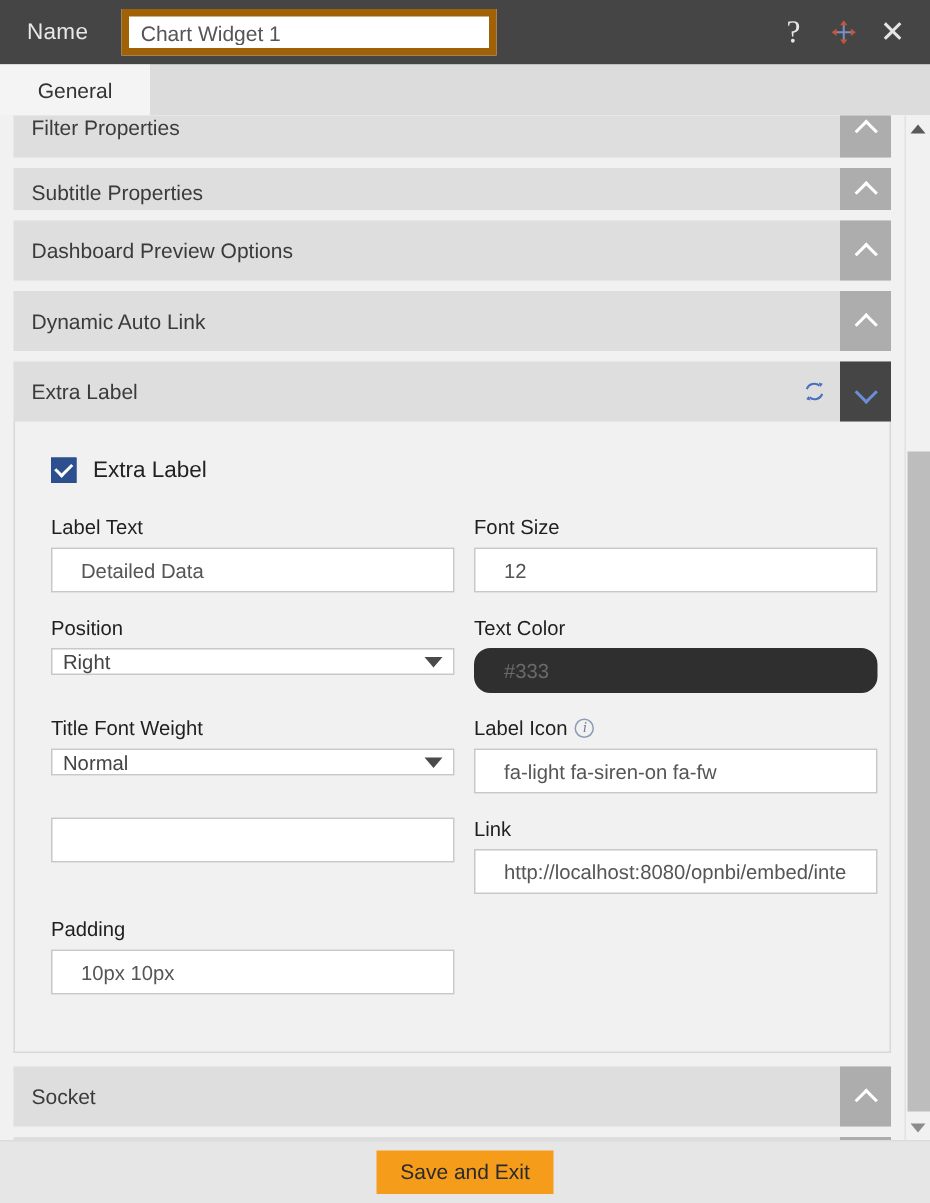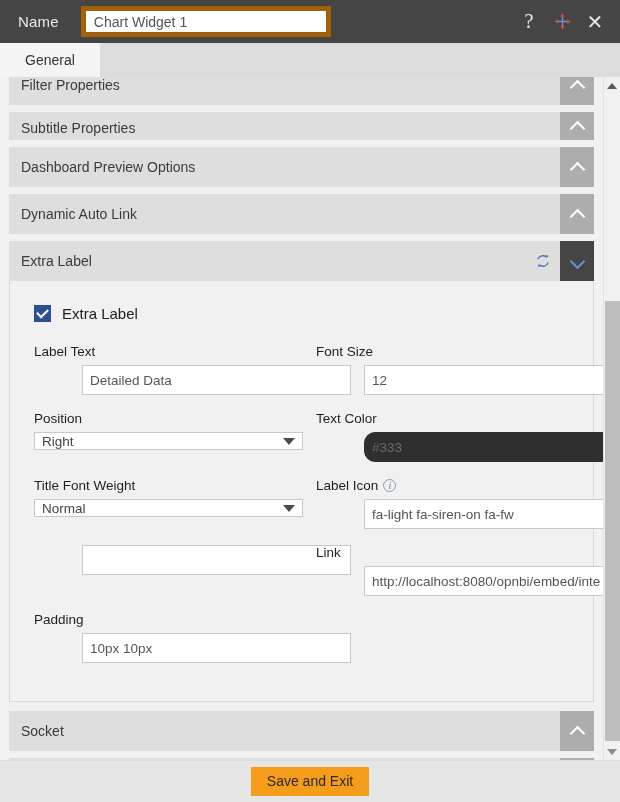--- a/index.html
+++ b/index.html
@@ -104,22 +104,22 @@
   }
   .info-icon {
     width: 13px; height: 13px; border-radius: 50%; border: 1px solid #8d9bb5;
     color: #6f7f9c; font-size: 10px; line-height: 11px; text-align: center;
     font-family: "Liberation Serif", serif; font-style: italic; cursor: pointer;
     display: inline-block;
   }
   .input {
     width: 100%; height: 30px; background: #fff; border: 1px solid #c8c8c8;
     font-family: "Liberation Sans", sans-serif; font-size: 13.5px; color: #555;
-    padding: 0 7px; outline: none; display: flex; align-items: center;
-    white-space: nowrap; overflow: hidden; margin-left: 48px;
+    padding: 0 19px; outline: none; display: flex; align-items: center;
+    white-space: nowrap; overflow: hidden;
   }
   .input.colorbox { background: #2f2f2f; border-color: #2f2f2f; color: #6a6a6a; border-radius: 11px; }
   .select {
     width: 100%; height: 18px; background: #fff; border: 1px solid #c8c8c8;
     font-size: 13.5px; color: #444; padding: 0 7px; display: flex; align-items: center;
     cursor: pointer; position: relative;
   }
   .select .caret {
     margin-left: auto; width: 0; height: 0;
     border-left: 6px solid transparent; border-right: 6px solid transparent;

